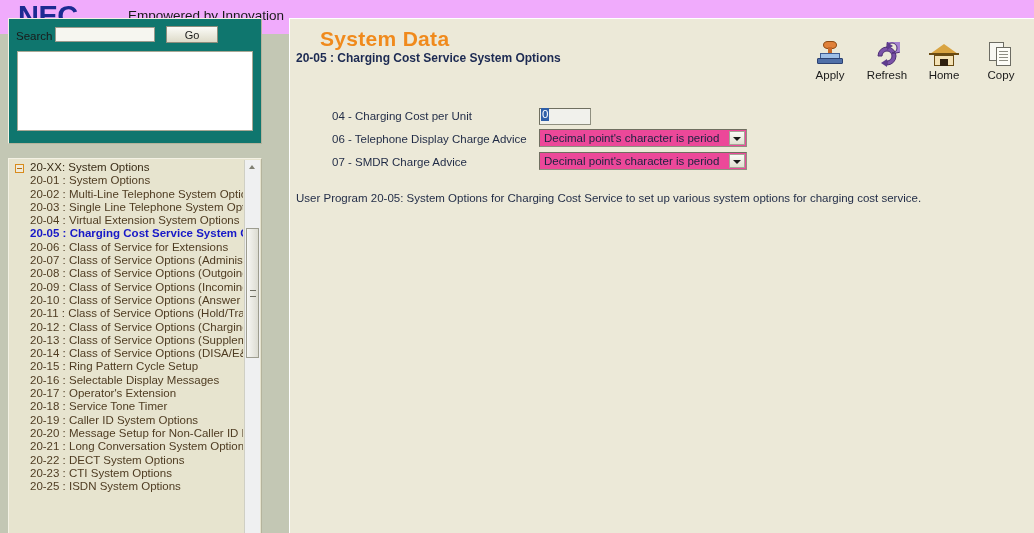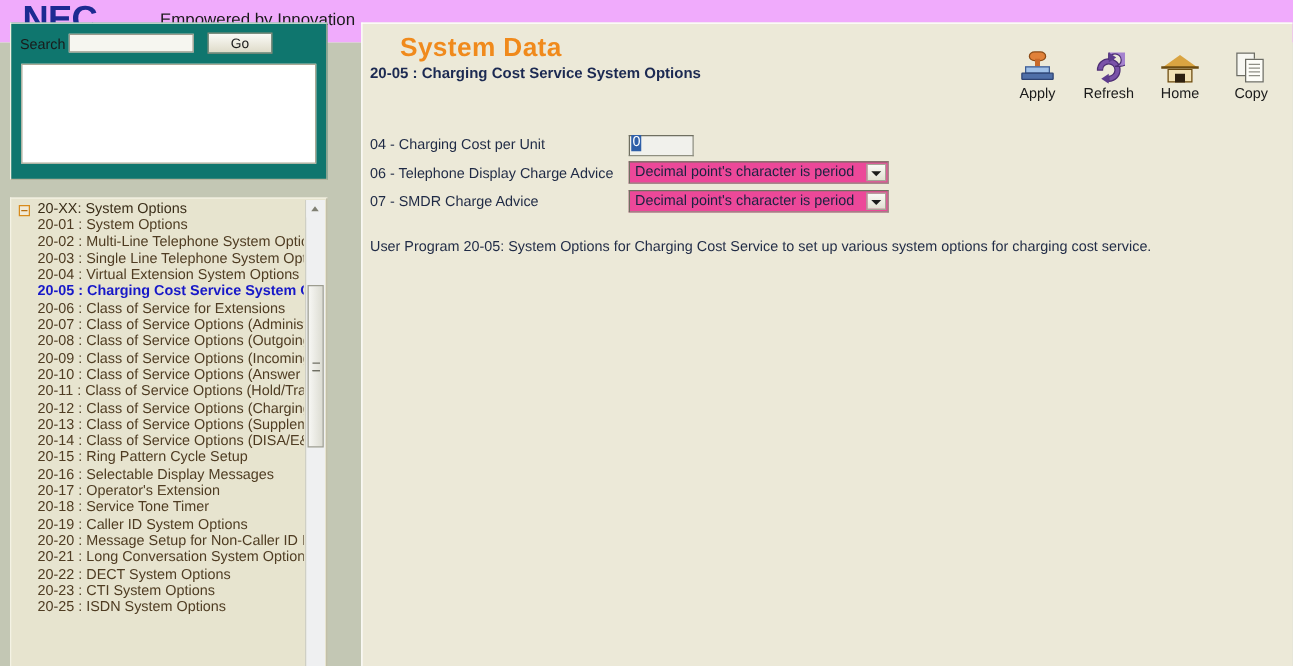--- a/index.html
+++ b/index.html
@@ -334,20 +334,21 @@
 
   
   #form-area {
     position: absolute;
     left: 6px; top: 87px;
     width: 720px;
   }
   .form-row {
     position: relative;
     height: 23px;
+    margin-left: 36px;
   }
   .form-label {
     position: absolute;
     left: 0; top: 4px;
     font-size: 11.5px;
     color: #1f2a45;
     white-space: nowrap;
   }
   .form-control { position: absolute; left: 207px; top: 0; }
 

